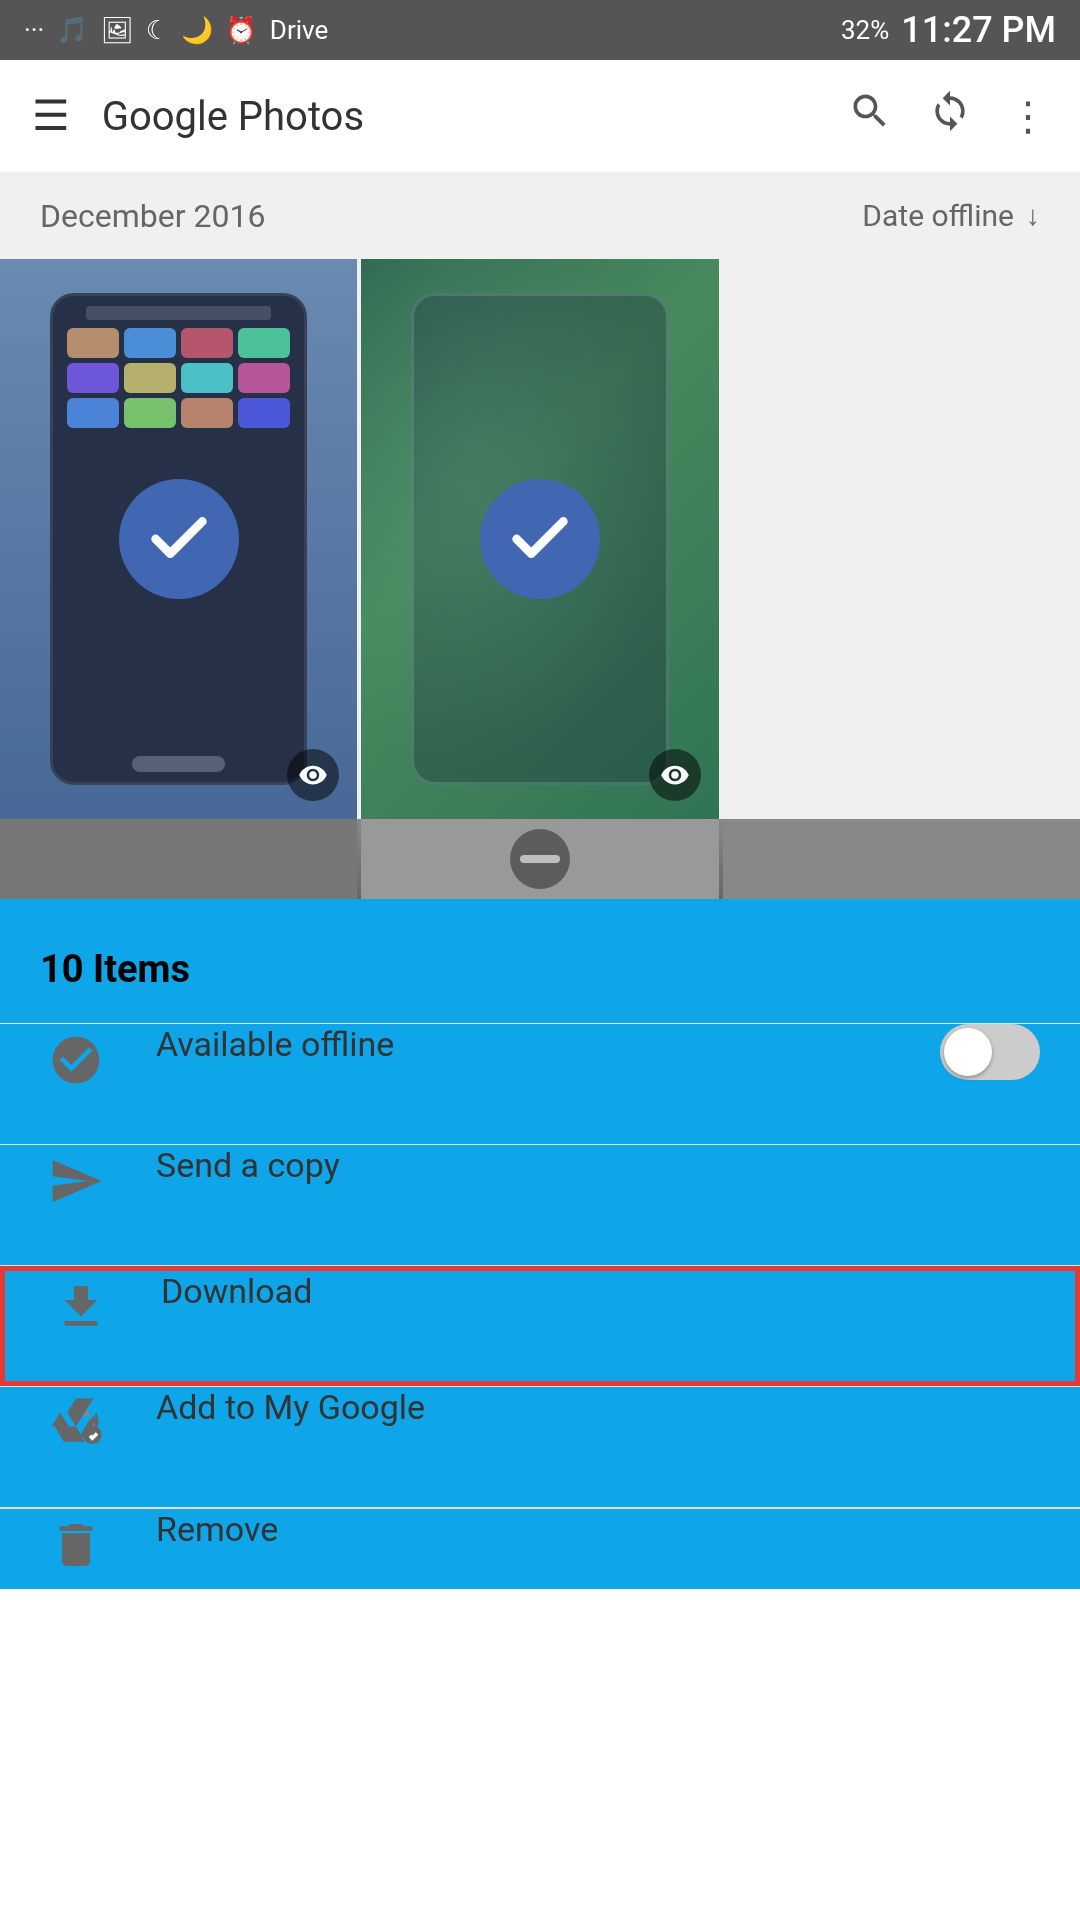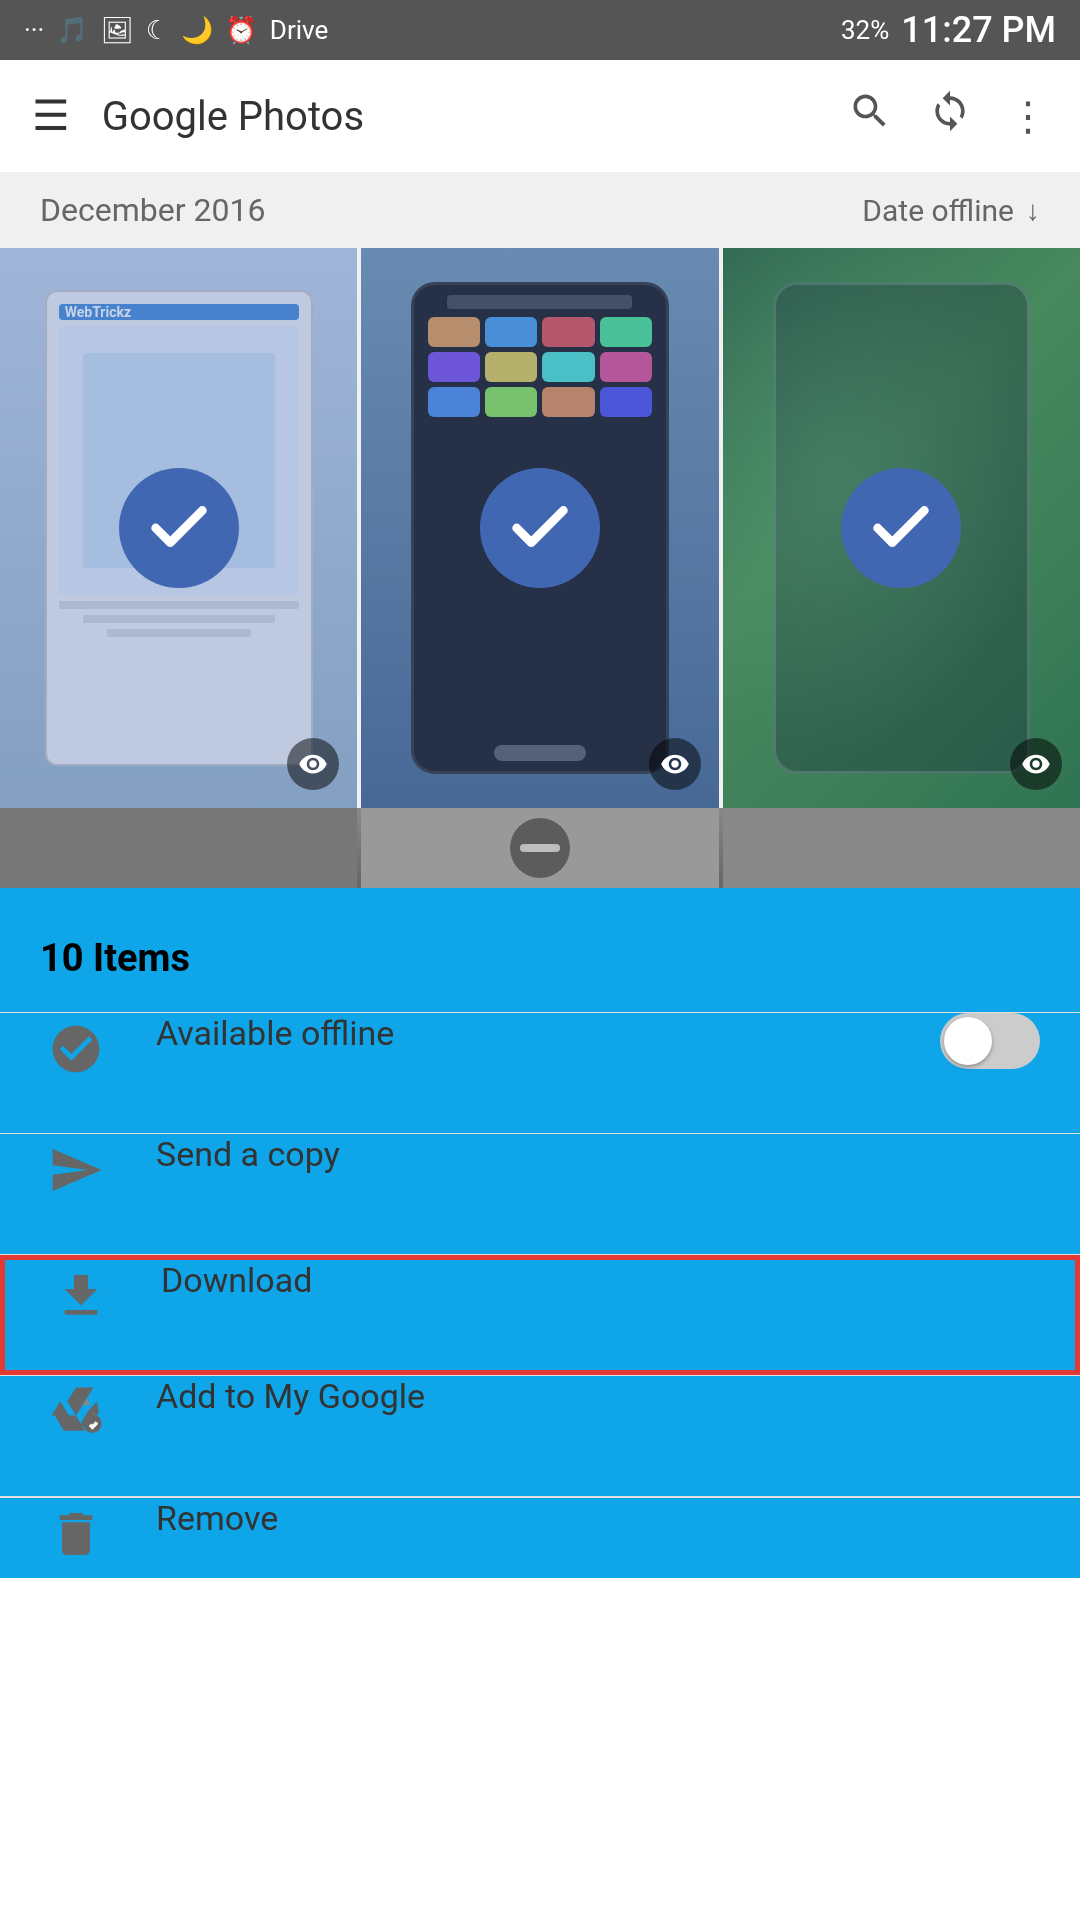--- a/index.html
+++ b/index.html
@@ -70,21 +70,21 @@
     }
     .app-bar-icon {
       font-size: 40px;
       color: #555;
       cursor: pointer;
     }
 
     
     .subheader {
       background: #f0f0f0;
-      height: 76px;
+      height: 87px;
       display: flex;
       align-items: center;
       justify-content: space-between;
       padding: 0 40px;
     }
     .subheader-date {
       font-size: 32px;
       color: #666;
     }
     .subheader-sort {
@@ -289,49 +289,20 @@
 <div class="subheader">
   <span class="subheader-date">December 2016</span>
   <div class="subheader-sort">
     <span>Date offline</span>
     <span class="sort-arrow">↓</span>
   </div>
 </div>
 
 <div class="photo-grid">
 
-  <div class="photo-cell photo-1">
-    <div class="photo-cell-inner">
-      <div style="width:100%;height:100%;background:linear-gradient(180deg,#c8d8e8 0%,#a0b8c8 100%);display:flex;align-items:center;justify-content:center;">
-        <div style="width:75%;height:85%;background:#f5f5f5;border-radius:12px;border:2px solid #ccc;display:flex;flex-direction:column;align-items:center;padding:12px;gap:6px;">
-          <div style="width:100%;height:16px;background:#4a90d9;border-radius:4px;display:flex;align-items:center;padding:0 6px;">
-            <span style="color:#fff;font-size:14px;font-weight:bold;">WebTrickz</span>
-          </div>
-          <div style="width:100%;height:60%;background:#e8f0f8;border-radius:4px;display:flex;align-items:center;justify-content:center;">
-            <div style="width:80%;height:80%;background:#d0e4f4;border-radius:4px;"></div>
-          </div>
-          <div style="width:100%;height:8px;background:#ddd;border-radius:2px;"></div>
-          <div style="width:80%;height:8px;background:#ddd;border-radius:2px;"></div>
-          <div style="width:60%;height:8px;background:#ddd;border-radius:2px;"></div>
-        </div>
-      </div>
-    </div>
-    <div class="selection-overlay">
-      <div class="checkmark-circle">
-        <svg viewBox="0 0 24 24" fill="none" stroke="white" stroke-width="3" stroke-linecap="round" stroke-linejoin="round">
-          <polyline points="20 6 9 17 4 12"></polyline>
-        </svg>
-      </div>
-    </div>
-    <div class="eye-overlay">
-      <svg viewBox="0 0 24 24" fill="white" width="30" height="30">
-        <path d="M12 4.5C7 4.5 2.73 7.61 1 12c1.73 4.39 6 7.5 11 7.5s9.27-3.11 11-7.5c-1.73-4.39-6-7.5-11-7.5zM12 17c-2.76 0-5-2.24-5-5s2.24-5 5-5 5 2.24 5 5-2.24 5-5 5zm0-8c-1.66 0-3 1.34-3 3s1.34 3 3 3 3-1.34 3-3-1.34-3-3-3z"></path>
-      </svg>
-    </div>
-  </div>
 
   <div class="photo-cell photo-2">
     <div class="photo-cell-inner">
       <div style="width:100%;height:100%;background:linear-gradient(180deg,#7a9ab0 0%,#4a6a8a 100%);display:flex;align-items:center;justify-content:center;">
         <div style="width:72%;height:88%;background:#1a1a1a;border-radius:24px;border:3px solid #333;display:flex;flex-direction:column;align-items:center;padding:10px;gap:4px;">
           <div style="width:80%;height:14px;background:rgba(255,255,255,0.2);border-radius:4px;"></div>
           <div style="display:grid;grid-template-columns:repeat(4,1fr);gap:5px;width:100%;padding:4px;">
             <div style="height:30px;background:#e8a050;border-radius:6px;"></div>
             <div style="height:30px;background:#50a0e8;border-radius:6px;"></div>
             <div style="height:30px;background:#e85050;border-radius:6px;"></div>

